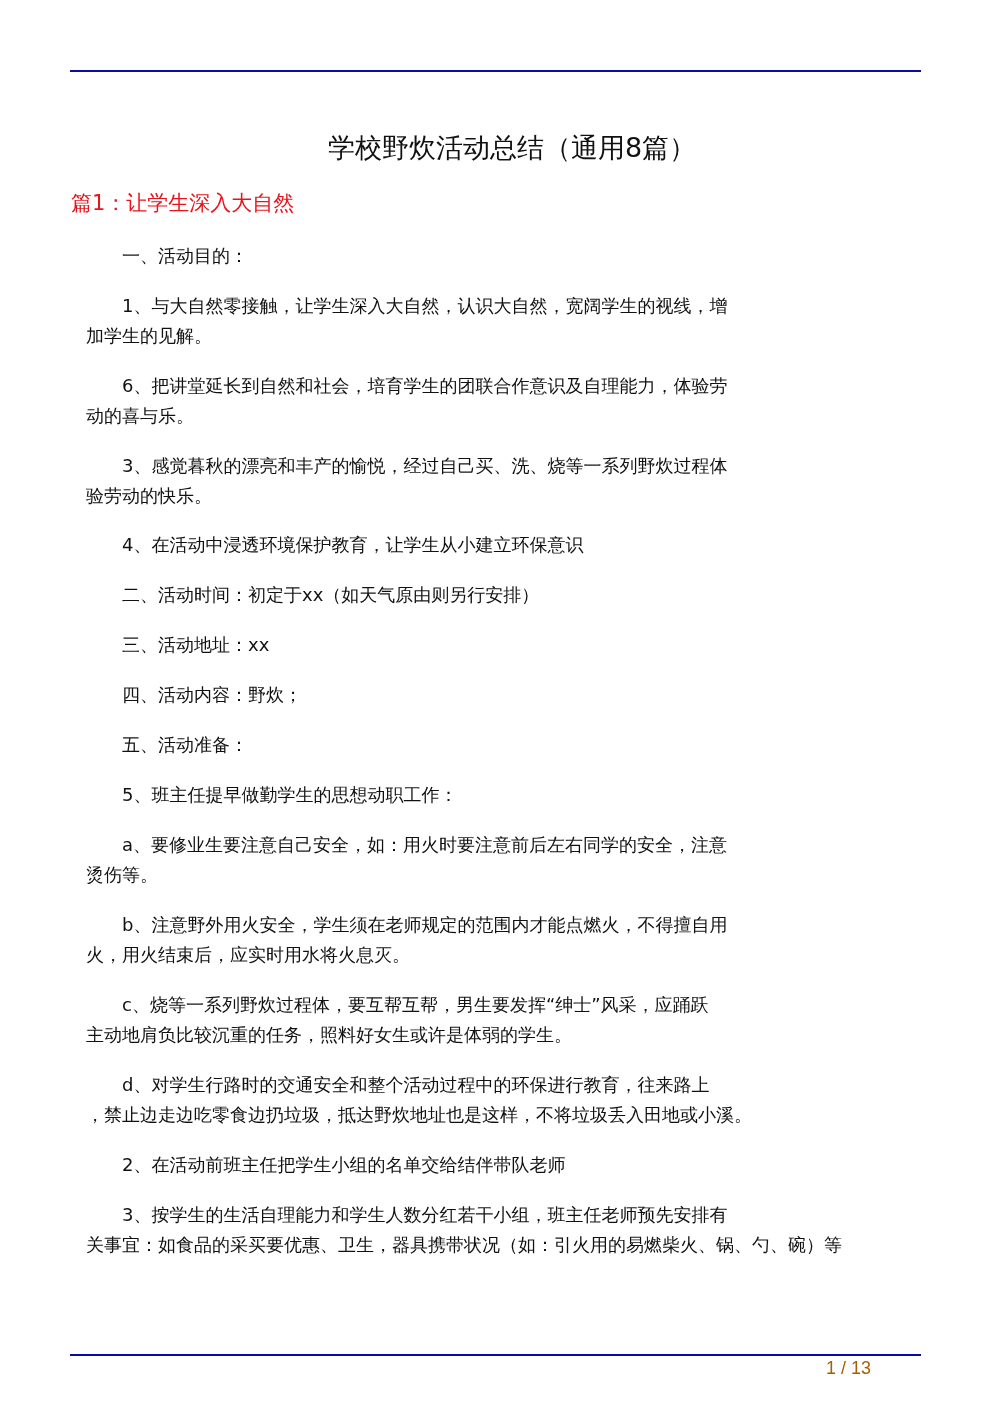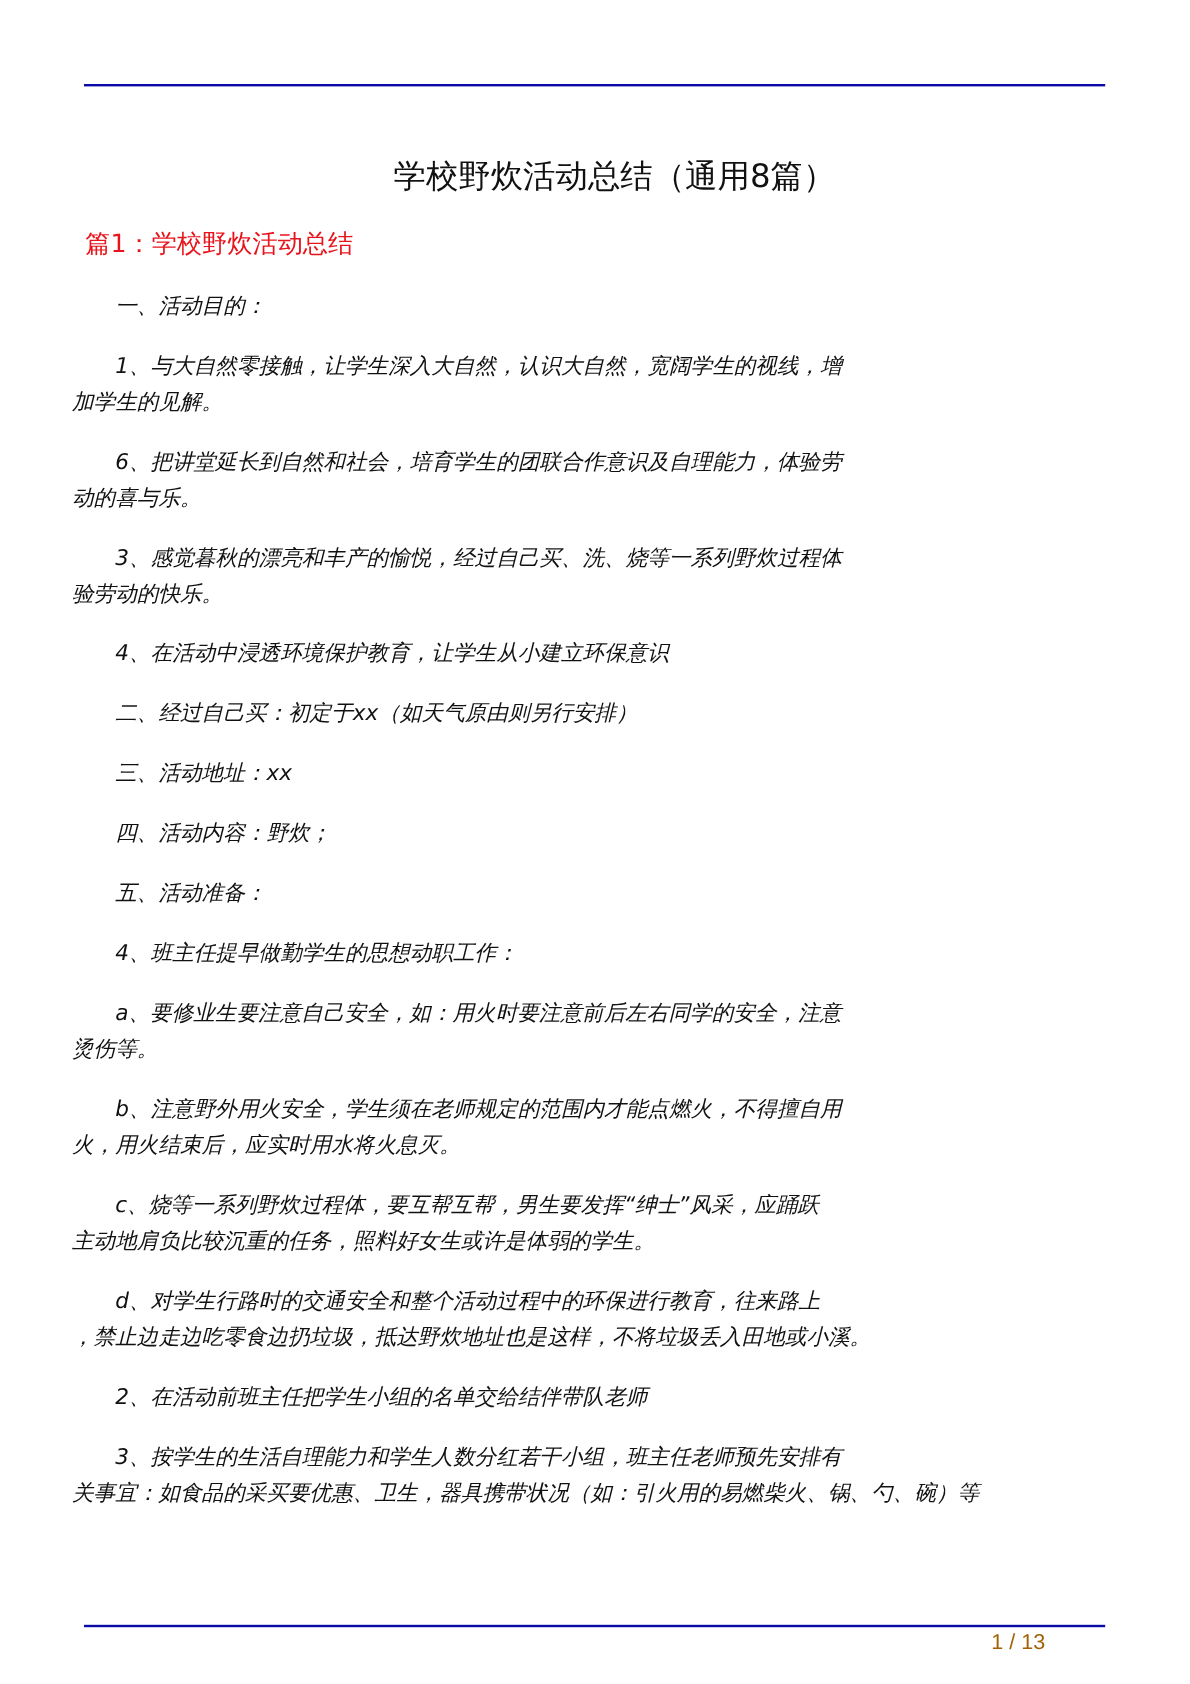--- a/index.html
+++ b/index.html
@@ -38,68 +38,67 @@
     .section-heading {
       position: absolute;
       top: 187px;
       left: 71px;
       font-size: 21px;
       line-height: 32px;
       color: #e8141c;
     }
     .para {
       position: absolute;
-      left: 60px;
+      left: 86px;
       width: 845px;
       font-size: 18px;
       line-height: 30px;
       white-space: pre;
-      font-style: italic;
     }
     .page-num {
       position: absolute;
       top: 1357px;
       left: 826px;
       font-family: "Liberation Sans", sans-serif;
       font-size: 18px;
       line-height: 22px;
       color: #a16207;
     }
   </style>
 </head>
 <body>
 
 <div class="rule top"></div>
 
 <div class="doc-title">学校野炊活动总结（通用8篇）</div>
 
-<div class="section-heading">篇1：学校野炊活动总结</div>
+<div class="section-heading">篇1：让学生深入大自然</div>
 
 <div class="para" style="top:241px">　　一、活动目的：</div>
 
 <div class="para" style="top:291px">　　1、与大自然零接触，让学生深入大自然，认识大自然，宽阔学生的视线，增</div>
 <div class="para" style="top:321px">加学生的见解。</div>
 
 <div class="para" style="top:371px">　　6、把讲堂延长到自然和社会，培育学生的团联合作意识及自理能力，体验劳</div>
 <div class="para" style="top:401px">动的喜与乐。</div>
 
 <div class="para" style="top:451px">　　3、感觉暮秋的漂亮和丰产的愉悦，经过自己买、洗、烧等一系列野炊过程体</div>
 <div class="para" style="top:481px">验劳动的快乐。</div>
 
 <div class="para" style="top:530px">　　4、在活动中浸透环境保护教育，让学生从小建立环保意识</div>
 
-<div class="para" style="top:580px">　　二、经过自己买：初定于xx（如天气原由则另行安排）</div>
+<div class="para" style="top:580px">　　二、活动时间：初定于xx（如天气原由则另行安排）</div>
 
 <div class="para" style="top:630px">　　三、活动地址：xx</div>
 
 <div class="para" style="top:680px">　　四、活动内容：野炊；</div>
 
 <div class="para" style="top:730px">　　五、活动准备：</div>
 
-<div class="para" style="top:780px">　　4、班主任提早做勤学生的思想动职工作：</div>
+<div class="para" style="top:780px">　　5、班主任提早做勤学生的思想动职工作：</div>
 
 <div class="para" style="top:830px">　　a、要修业生要注意自己安全，如：用火时要注意前后左右同学的安全，注意</div>
 <div class="para" style="top:860px">烫伤等。</div>
 
 <div class="para" style="top:910px">　　b、注意野外用火安全，学生须在老师规定的范围内才能点燃火，不得擅自用</div>
 <div class="para" style="top:940px">火，用火结束后，应实时用水将火息灭。</div>
 
 <div class="para" style="top:990px">　　c、烧等一系列野炊过程体，要互帮互帮，男生要发挥“绅士”风采，应踊跃</div>
 <div class="para" style="top:1020px">主动地肩负比较沉重的任务，照料好女生或许是体弱的学生。</div>
 

